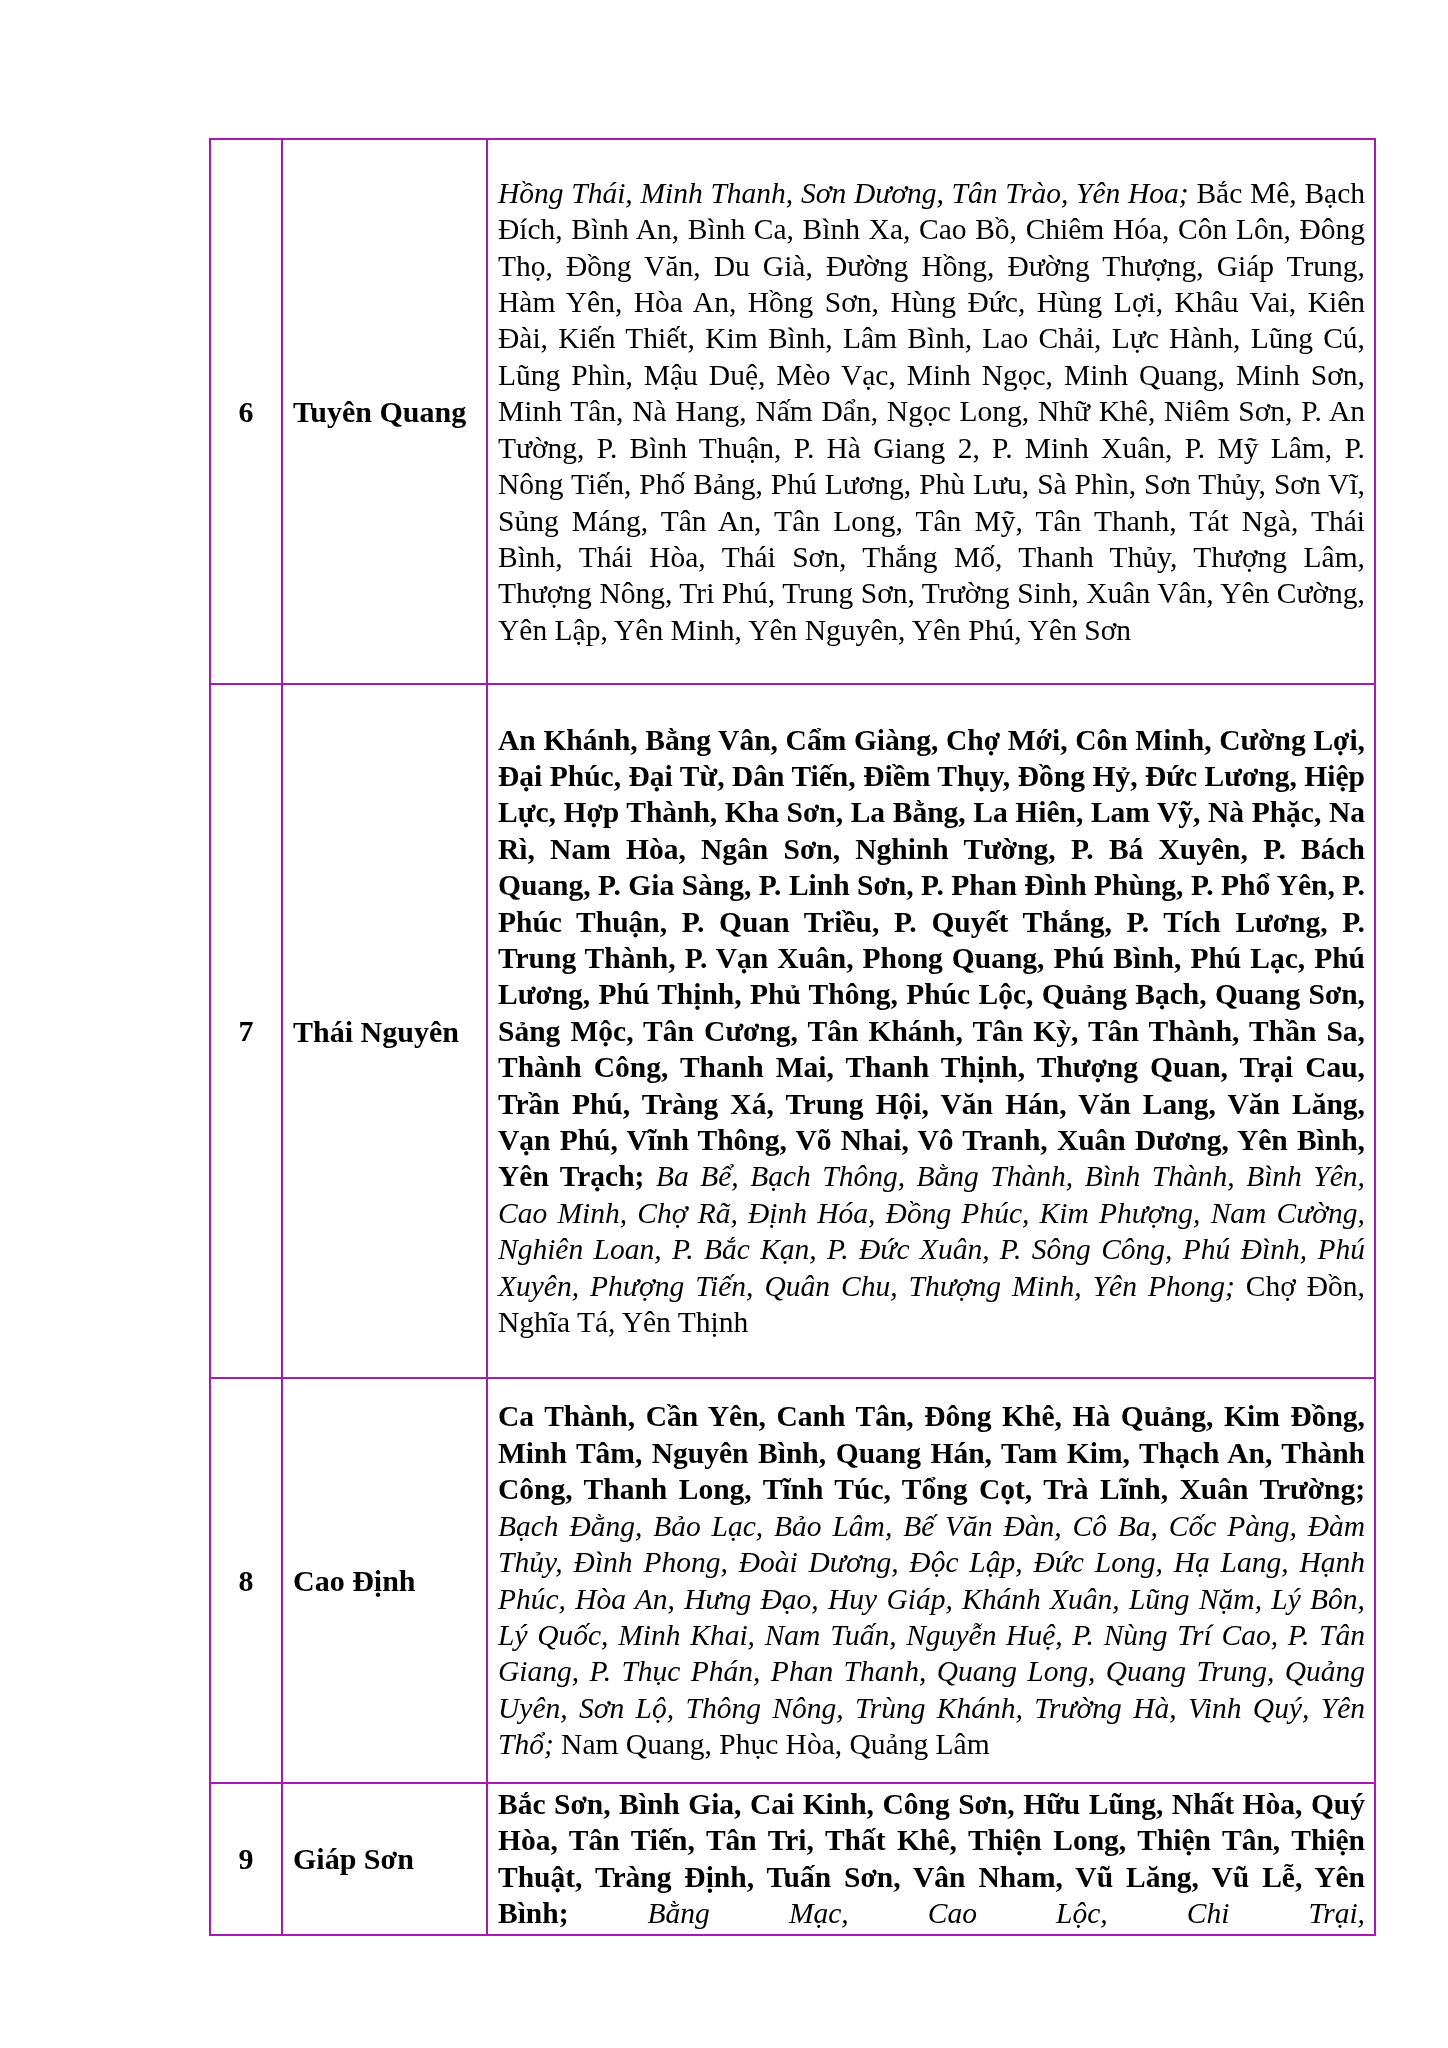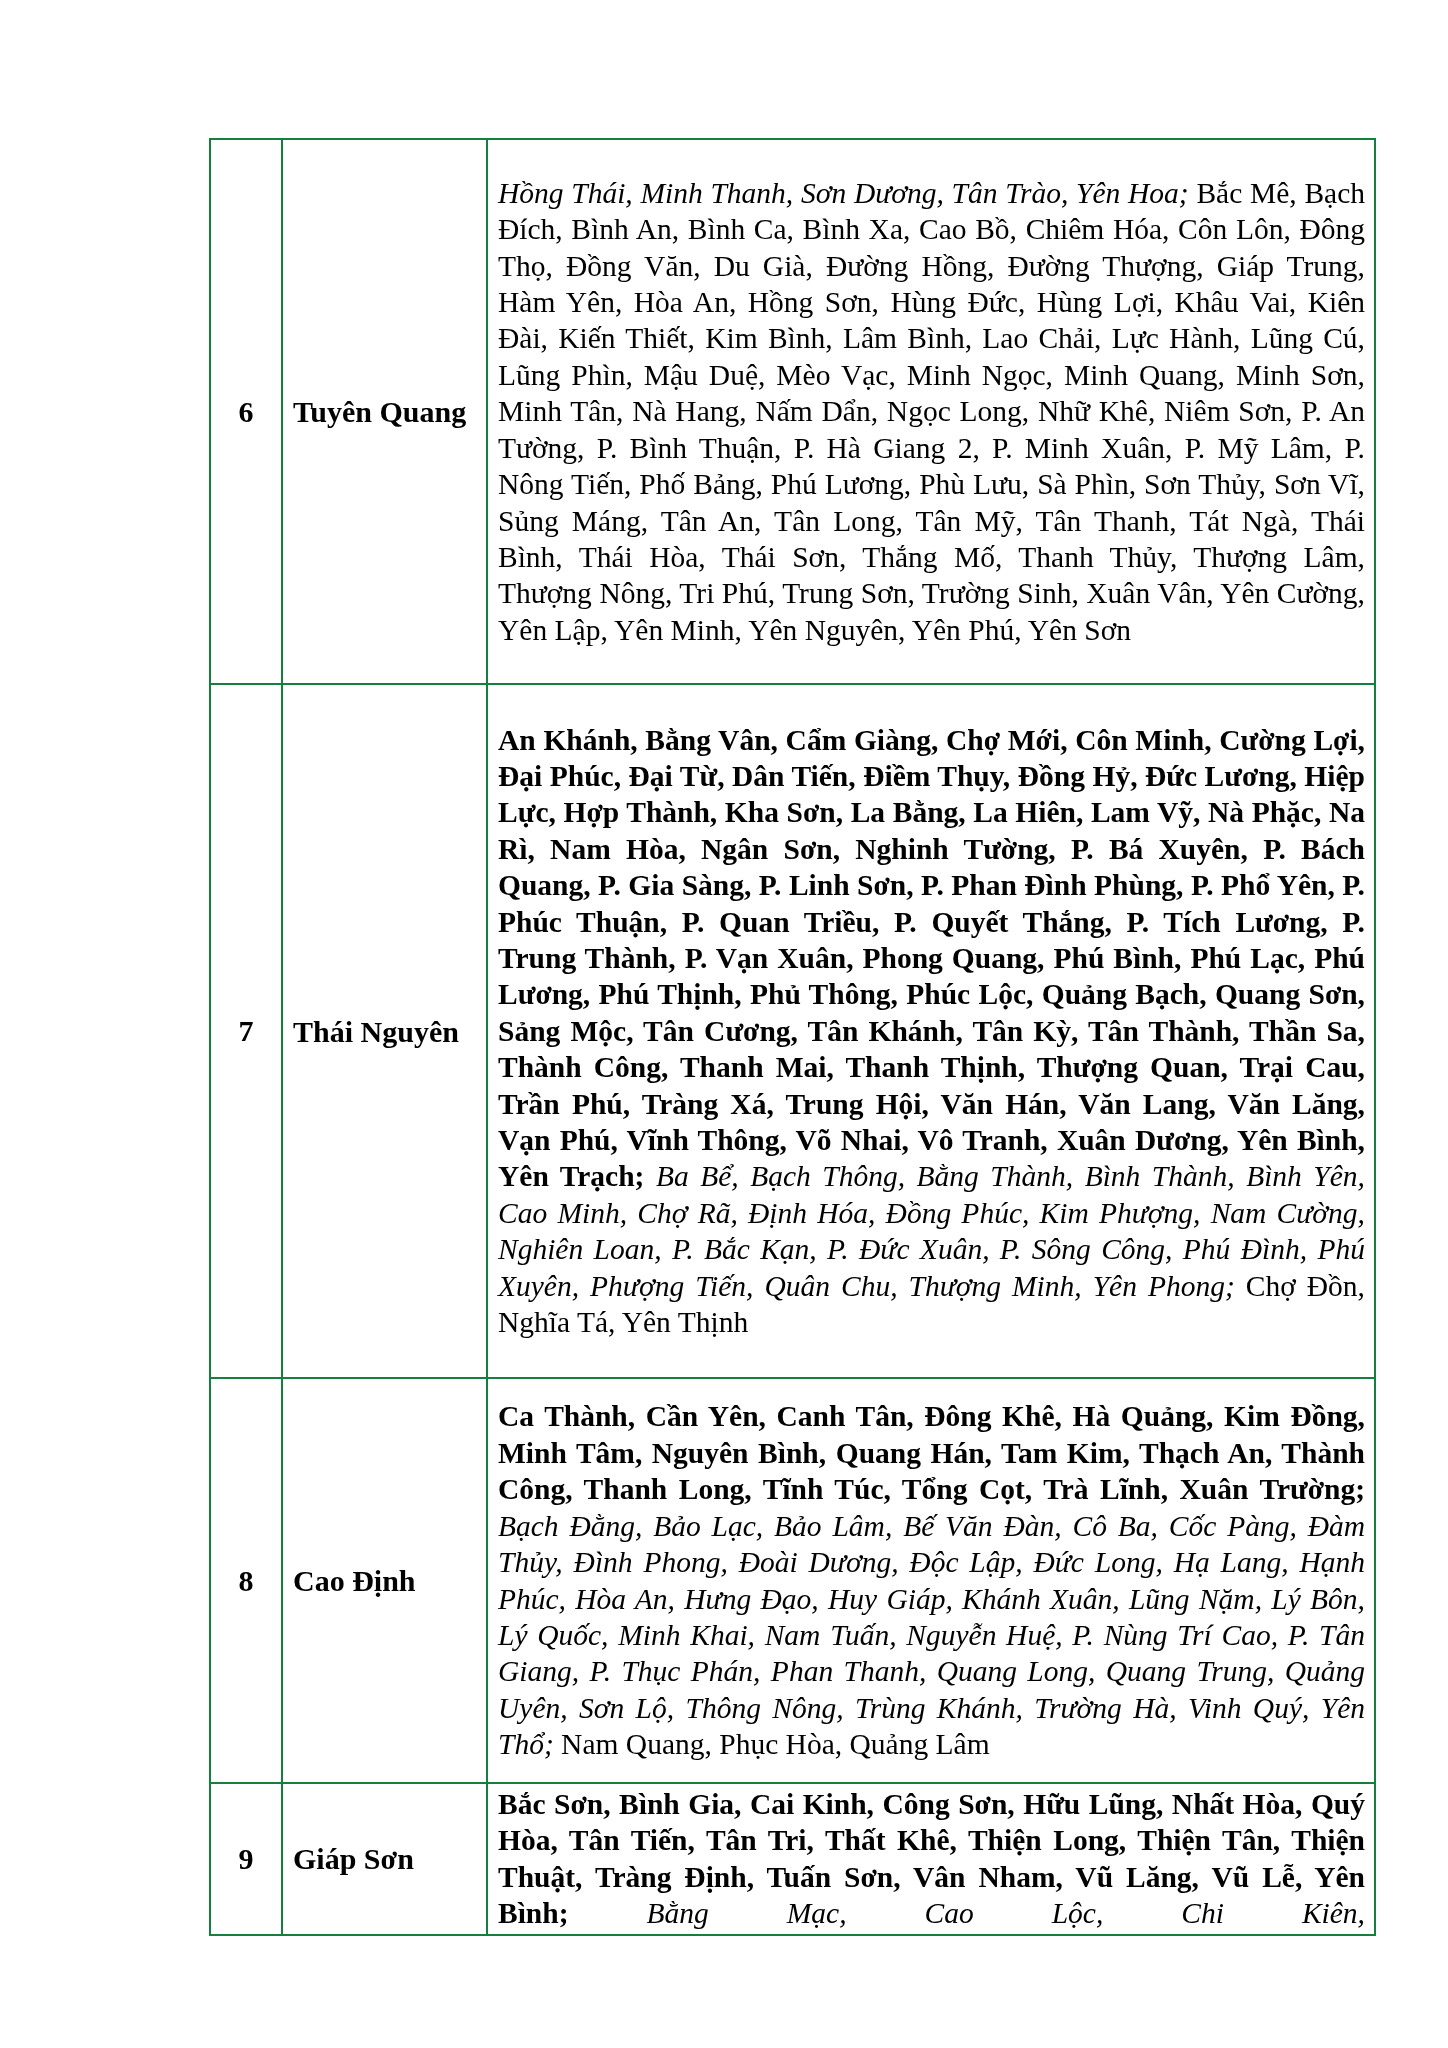--- a/index.html
+++ b/index.html
@@ -22,21 +22,21 @@
   }
   table.admin-table {
     position: absolute;
     left: 209px;
     top: 138px;
     border-collapse: collapse;
     table-layout: fixed;
     width: 1118px;
   }
   table.admin-table td {
-    border: 2px solid #15803d;
+    border: 2px solid #a21caf;
     vertical-align: middle;
     color: #000000;
   }
   
   table.admin-table tr:nth-child(1) { height: 545px; }
   table.admin-table tr:nth-child(2) { height: 694px; }
   table.admin-table tr:nth-child(3) { height: 405px; }
   table.admin-table tr:nth-child(4) { height: 145px; }
 
   td.cell-number {
@@ -87,17 +87,17 @@
           <td class="cell-list"><span class="seg-bold">An Khánh, Bằng Vân, Cẩm Giàng, Chợ Mới, Côn Minh, Cường Lợi, Đại Phúc, Đại Từ, Dân Tiến, Điềm Thụy, Đồng Hỷ, Đức Lương, Hiệp Lực, Hợp Thành, Kha Sơn, La Bằng, La Hiên, Lam Vỹ, Nà Phặc, Na Rì, Nam Hòa, Ngân Sơn, Nghinh Tường, P. Bá Xuyên, P. Bách Quang, P. Gia Sàng, P. Linh Sơn, P. Phan Đình Phùng, P. Phổ Yên, P. Phúc Thuận, P. Quan Triều, P. Quyết Thắng, P. Tích Lương, P. Trung Thành, P. Vạn Xuân, Phong Quang, Phú Bình, Phú Lạc, Phú Lương, Phú Thịnh, Phủ Thông, Phúc Lộc, Quảng Bạch, Quang Sơn, Sảng Mộc, Tân Cương, Tân Khánh, Tân Kỳ, Tân Thành, Thần Sa, Thành Công, Thanh Mai, Thanh Thịnh, Thượng Quan, Trại Cau, Trần Phú, Tràng Xá, Trung Hội, Văn Hán, Văn Lang, Văn Lăng, Vạn Phú, Vĩnh Thông, Võ Nhai, Vô Tranh, Xuân Dương, Yên Bình, Yên Trạch; </span><span class="seg-italic">Ba Bể, Bạch Thông, Bằng Thành, Bình Thành, Bình Yên, Cao Minh, Chợ Rã, Định Hóa, Đồng Phúc, Kim Phượng, Nam Cường, Nghiên Loan, P. Bắc Kạn, P. Đức Xuân, P. Sông Công, Phú Đình, Phú Xuyên, Phượng Tiến, Quân Chu, Thượng Minh, Yên Phong; </span><span class="seg-regular">Chợ Đồn, Nghĩa Tá, Yên Thịnh</span></td>
         </tr>
         <tr>
           <td class="cell-number">8</td>
           <td class="cell-province">Cao Định</td>
           <td class="cell-list"><span class="seg-bold">Ca Thành, Cần Yên, Canh Tân, Đông Khê, Hà Quảng, Kim Đồng, Minh Tâm, Nguyên Bình, Quang Hán, Tam Kim, Thạch An, Thành Công, Thanh Long, Tĩnh Túc, Tổng Cọt, Trà Lĩnh, Xuân Trường; </span><span class="seg-italic">Bạch Đằng, Bảo Lạc, Bảo Lâm, Bế Văn Đàn, Cô Ba, Cốc Pàng, Đàm Thủy, Đình Phong, Đoài Dương, Độc Lập, Đức Long, Hạ Lang, Hạnh Phúc, Hòa An, Hưng Đạo, Huy Giáp, Khánh Xuân, Lũng Nặm, Lý Bôn, Lý Quốc, Minh Khai, Nam Tuấn, Nguyễn Huệ, P. Nùng Trí Cao, P. Tân Giang, P. Thục Phán, Phan Thanh, Quang Long, Quang Trung, Quảng Uyên, Sơn Lộ, Thông Nông, Trùng Khánh, Trường Hà, Vinh Quý, Yên Thổ; </span><span class="seg-regular">Nam Quang, Phục Hòa, Quảng Lâm</span></td>
         </tr>
         <tr>
           <td class="cell-number">9</td>
           <td class="cell-province">Giáp Sơn</td>
-          <td class="cell-list continues"><span class="seg-bold">Bắc Sơn, Bình Gia, Cai Kinh, Công Sơn, Hữu Lũng, Nhất Hòa, Quý Hòa, Tân Tiến, Tân Tri, Thất Khê, Thiện Long, Thiện Tân, Thiện Thuật, Tràng Định, Tuấn Sơn, Vân Nham, Vũ Lăng, Vũ Lễ, Yên Bình; </span><span class="seg-italic">Bằng Mạc, Cao Lộc, Chi Kiên,</span></td>
+          <td class="cell-list continues"><span class="seg-bold">Bắc Sơn, Bình Gia, Cai Kinh, Công Sơn, Hữu Lũng, Nhất Hòa, Quý Hòa, Tân Tiến, Tân Tri, Thất Khê, Thiện Long, Thiện Tân, Thiện Thuật, Tràng Định, Tuấn Sơn, Vân Nham, Vũ Lăng, Vũ Lễ, Yên Bình; </span><span class="seg-italic">Bằng Mạc, Cao Lộc, Chi Trại,</span></td>
         </tr>
       </tbody>
   </table>
 </div>
 
 </body></html>

